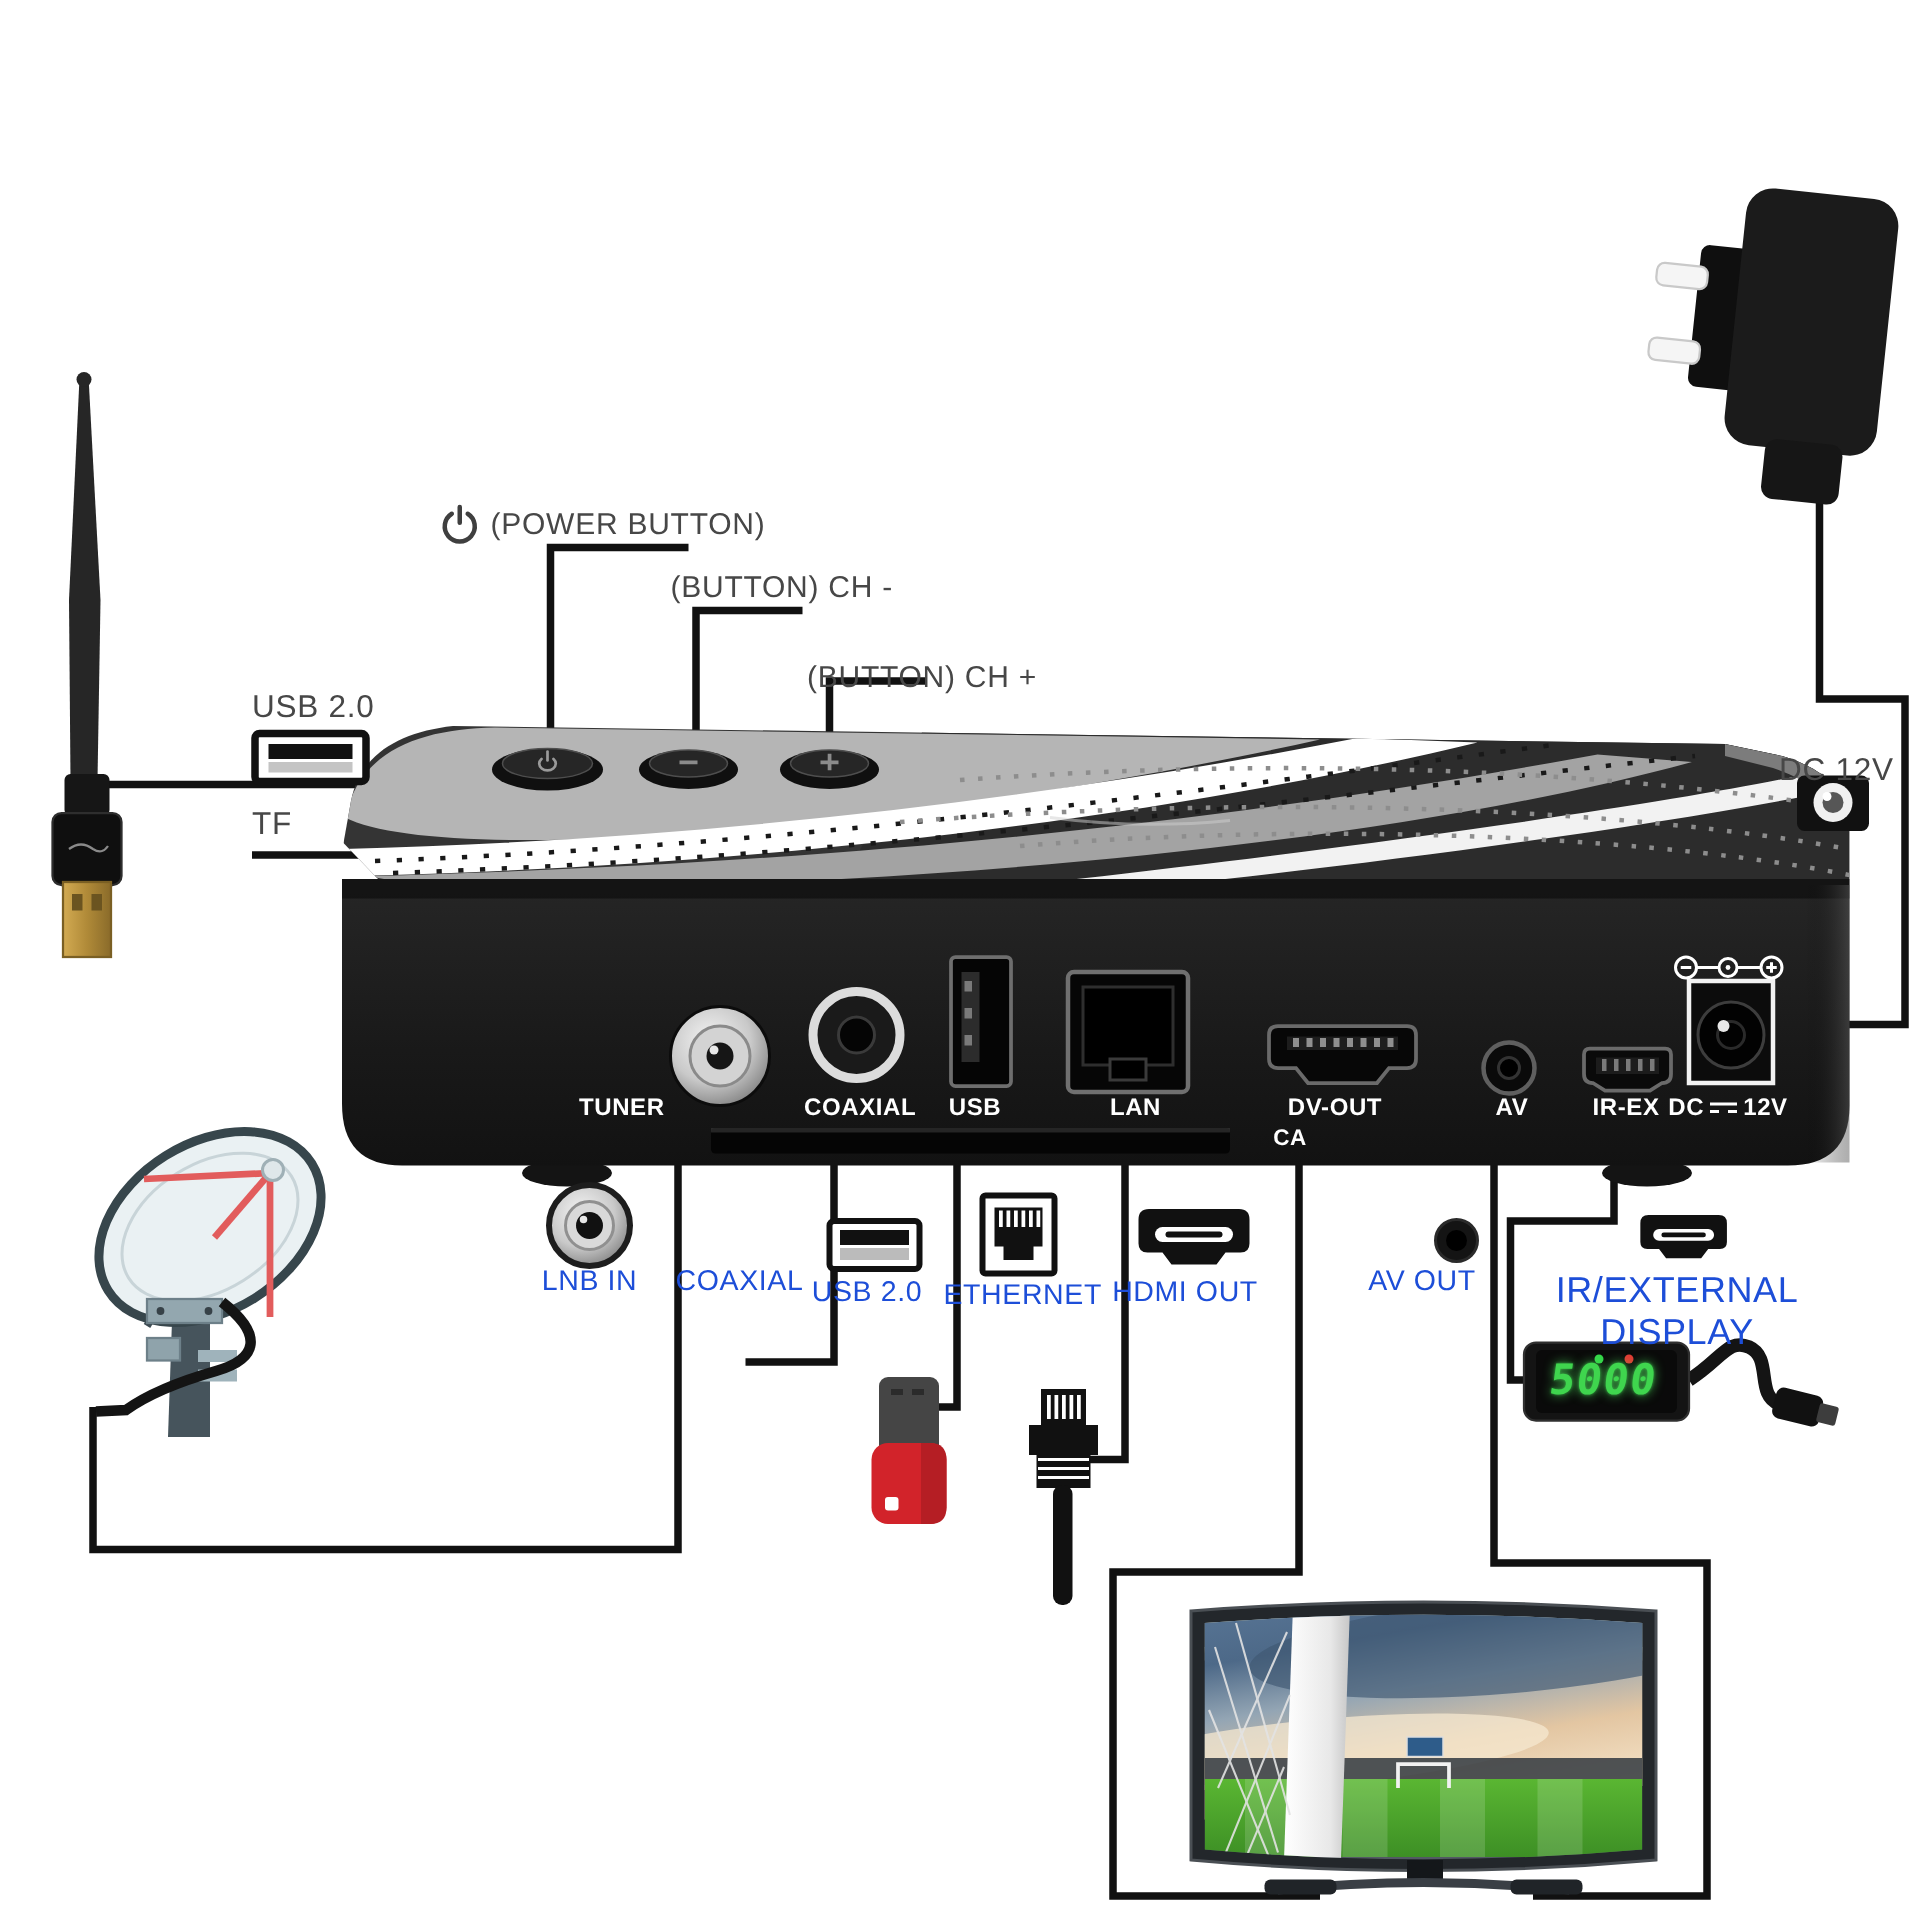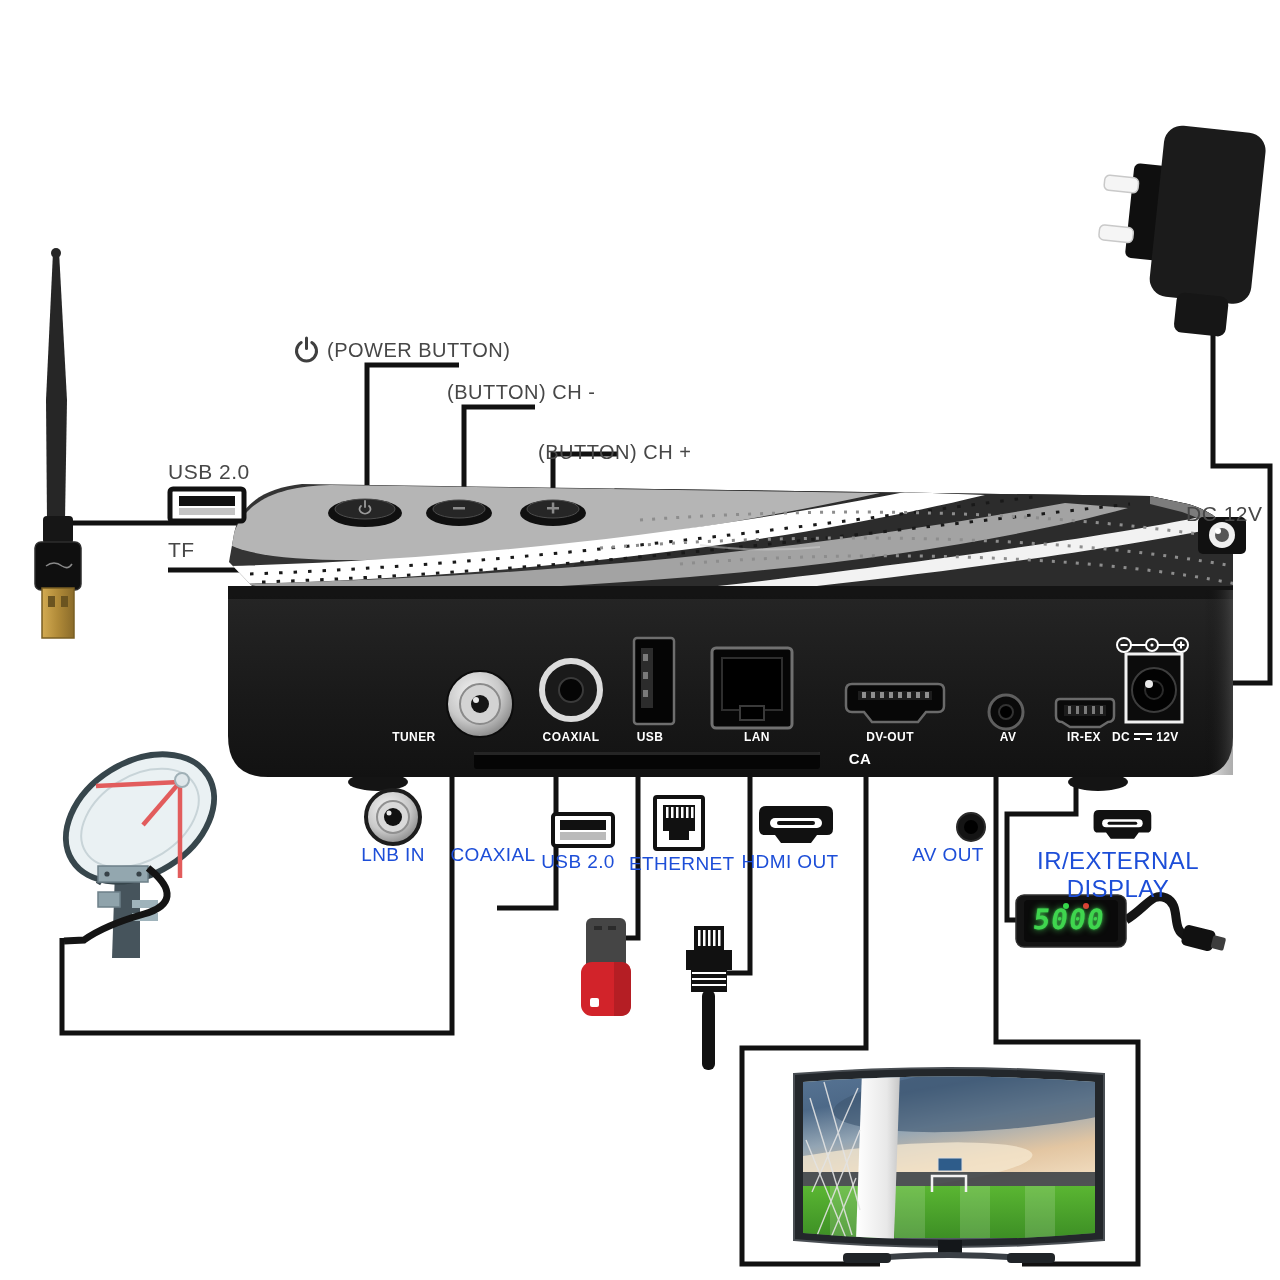--- a/index.html
+++ b/index.html
@@ -1,24 +1,24 @@
 <!DOCTYPE html>
 <html><head>
 <meta charset="utf-8">
 <style>
   html,body{margin:0;padding:0;background:#ffffff;}
   .stage{position:relative;width:1280px;height:1280px;background:#ffffff;overflow:hidden;
          font-family:"Liberation Sans",sans-serif;padding-left:28px;}
   .art{position:absolute;left:0;top:0;}
   .lbl{position:absolute;color:#474747;white-space:nowrap;font-size:20px;letter-spacing:.5px;}
   .lbl.small{font-size:21px;}
-  .panel-lbl{position:absolute;color:#ffffff;font-size:12px;font-weight:bold;letter-spacing:.4px;
+  .panel-lbl{position:absolute;color:#ffffff;font-size:16px;font-weight:bold;letter-spacing:.4px;
              text-align:center;}
   .bot-lbl{position:absolute;color:#1d4ed8;font-size:19px;letter-spacing:.4px;text-align:center;}
-  .dc-flex{display:flex;align-items:center;gap:4px;}
+  .dc-flex{display:flex;align-items:center;justify-content:center;gap:4px;}
   .dcsym{display:inline-block;width:18px;height:9px;position:relative;}
   .dcsym::before{content:"";position:absolute;left:0;top:0;width:18px;border-top:2px solid #fff;}
   .dcsym::after{content:"";position:absolute;left:0;top:5px;width:18px;border-top:2px dashed #fff;}
   .seg-display{position:absolute;left:1026px;top:903px;width:86px;text-align:center;
      font-family:"DejaVu Sans Mono",monospace;font-weight:bold;font-size:28px;color:#3fd54e;
      transform:skewX(-8deg);letter-spacing:1px;
      text-shadow:0 0 7px rgba(76,220,90,.85),0 0 2px #2aa53a;}
   .pwr-icon{position:absolute;left:293px;top:336px;width:27px;height:27px;}
 </style>
 </head>

